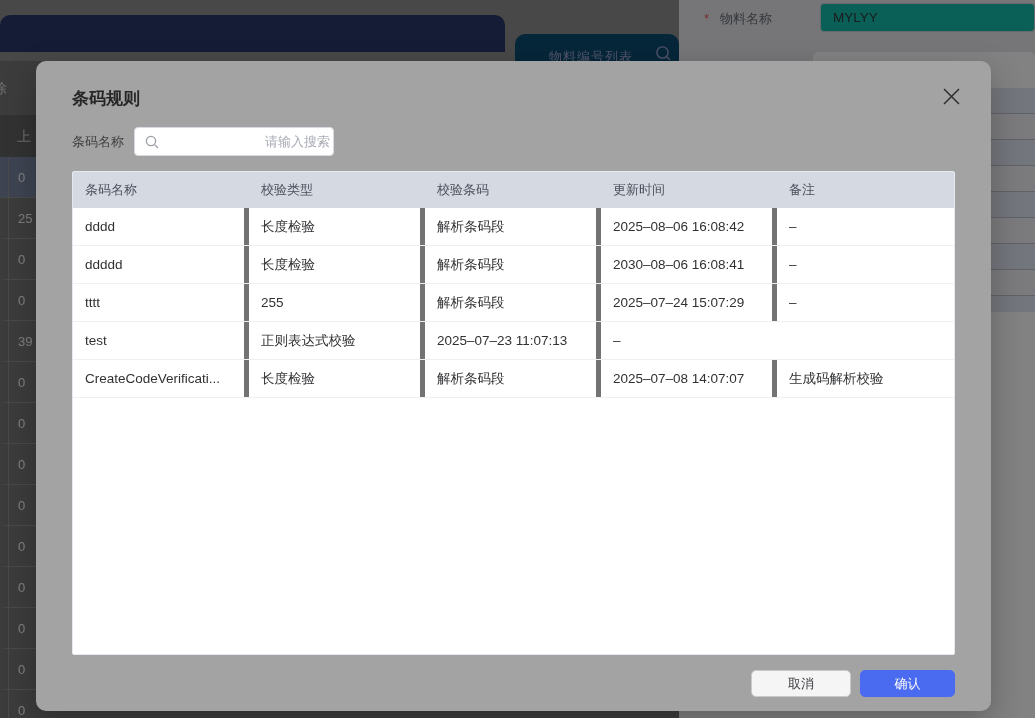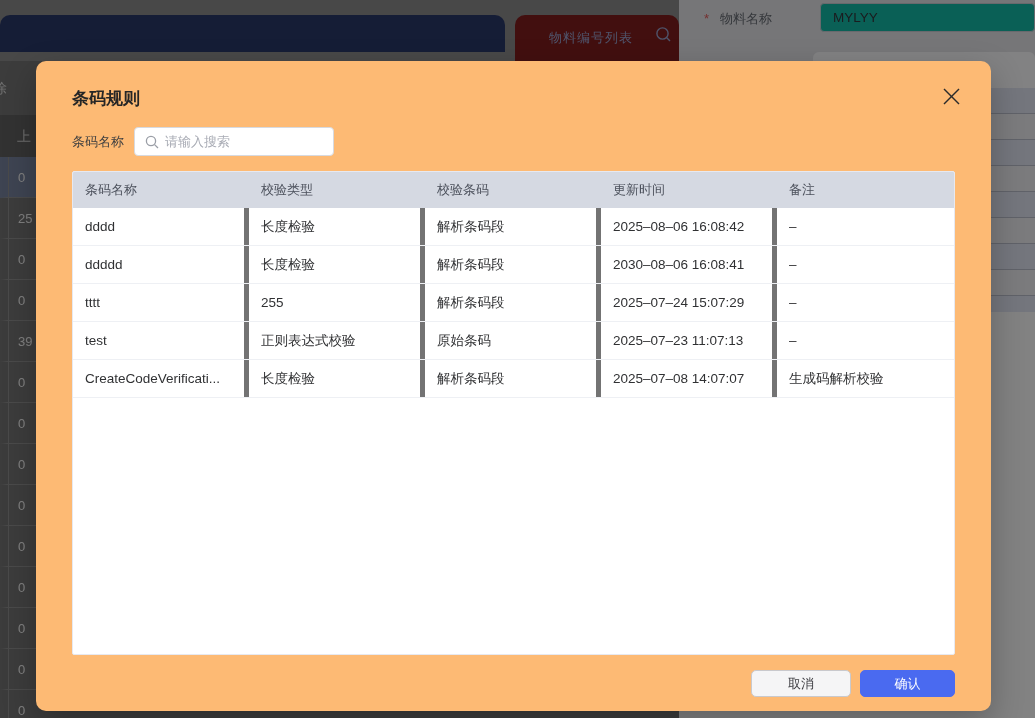--- a/index.html
+++ b/index.html
@@ -30,29 +30,29 @@
   .bg-input { position:absolute; left:141px; top:3px; width:215px; height:29px; background:#14b8a6; border:1px solid #c7cad2; border-radius:4px; font-size:13.5px; color:#33363c; line-height:27px; padding-left:12px; white-space:nowrap; }
   .bg-input2 { position:absolute; left:134px; top:52px; width:222px; height:36px; background:#fafafc; border-radius:6px 6px 0 0; }
   .bg-stripes { position:absolute; left:0; top:88px; width:356px; height:224px;
     background:repeating-linear-gradient(180deg,#dfe2f0 0 25px,#b9bcc9 25px 26px,#ececef 26px 51px,#b9bcc9 51px 52px); }
   .bg-below { position:absolute; left:0; top:312px; width:356px; height:406px; background:#fafafa; }
 
   
   .mask { position:absolute; inset:0; background:rgba(0,0,0,0.48); z-index:10; }
 
   
-  .modal { position:absolute; left:36px; top:61px; width:955px; height:650px; background:#fdba74; border-radius:10px; z-index:20; box-shadow:0 12px 32px rgba(0,0,0,0.25); }
+  .modal { position:absolute; left:36px; top:61px; width:955px; height:650px; background:#a3a3a3; border-radius:10px; z-index:20; box-shadow:0 12px 32px rgba(0,0,0,0.25); }
   .modal-title { position:absolute; left:36px; top:26px; font-size:17px; font-weight:700; color:#262626; }
   .close-btn { position:absolute; right:28px; top:25px; width:24px; height:24px; cursor:pointer; display:flex; align-items:center; justify-content:center; background:none; border:none; }
 
   .search-row { position:absolute; left:36px; top:66px; height:29px; display:flex; align-items:center; }
   .search-label { font-size:13px; color:#404040; margin-right:10px; }
   .search-box { position:relative; width:200px; height:29px; border:1px solid #d7dae0; border-radius:4px; background:#fff; }
   .search-box svg { position:absolute; left:10px; top:7px; }
-  .search-box input { position:absolute; left:30px; top:0; width:165px; height:27px; border:none; outline:none; font-size:13px; color:#303133; background:transparent; font-family:Liberation Serif, serif; }
+  .search-box input { position:absolute; left:30px; top:0; width:165px; height:27px; border:none; outline:none; font-size:13px; color:#303133; background:transparent; font-family:Liberation Serif, serif;text-align:right; }
   .search-box input::placeholder { color:#a8abb4; }
 
   .bc-table { position:absolute; left:36px; top:110px; width:883px; height:484px; border:1px solid #e7e9f0; border-radius:2px; background:#fff; overflow:hidden; }
   .t-head { display:grid; grid-template-columns:176px 176px 176px 176px 1fr; height:36px; background:#d5d9e2; }
   .t-head .th { font-size:13px; font-weight:500; color:#4c515c; line-height:36px; padding-left:12px; overflow:hidden; white-space:nowrap; }
   .t-body .tr { display:grid; grid-template-columns:176px 176px 176px 176px 1fr; height:38px; border-bottom:1px solid #eef0f4; cursor:pointer; }
   .t-body .td { font-size:13.5px; color:#303133; line-height:37px; padding-left:12px; border-right:5px solid #737373; overflow:hidden; white-space:nowrap; text-overflow:ellipsis; }
   .t-body .td:last-child { border-right:none; }
 
   .modal-footer { position:absolute; right:36px; bottom:14px; display:flex; gap:9px; }
@@ -60,21 +60,21 @@
   .btn-cancel { width:100px; background:#f5f5f6; border:1px solid #c9c9cd; color:#3c3c40; }
   .btn-confirm { width:95px; background:#4a6af0; border:1px solid #4a6af0; color:#fff; }
 </style>
 </head>
 <body>
 
 <div class="bg">
   <div class="bg-left">
     <div class="bg-left-header"></div>
     <div class="navy-bar" style="background: rgb(42, 56, 105);"></div>
-    <div class="navy-tab" style="background: #7f1d1d;">
+    <div class="navy-tab" style="background: #0c4a6e; margin-top: 19px;">
       <span class="tab-label">物料编号列表</span>
       <span class="tab-search">
         <svg width="17" height="17" viewBox="0 0 17 17">
             <circle cx="7.5" cy="7.5" r="5.6" fill="none" stroke="#98a0cc" stroke-width="1.4"></circle>
             <line x1="11.8" y1="11.8" x2="15" y2="15" stroke="#98a0cc" stroke-width="1.4"></line>
           </svg>
       </span>
     </div>
     <div class="bg-left-toolbar">
       <span class="bg-partial-action">除</span>
@@ -190,21 +190,20 @@
         <div class="tr">
           <div class="td">tttt</div>
           <div class="td">255</div>
           <div class="td">解析条码段</div>
           <div class="td">2025–07–24 15:07:29</div>
           <div class="td">–</div>
         </div>
         <div class="tr">
           <div class="td">test</div>
           <div class="td">正则表达式校验</div>
-          <div class="td">原始条码</div>
           <div class="td">2025–07–23 11:07:13</div>
           <div class="td">–</div>
         </div>
         <div class="tr">
           <div class="td">CreateCodeVerificati...</div>
           <div class="td">长度检验</div>
           <div class="td">解析条码段</div>
           <div class="td">2025–07–08 14:07:07</div>
           <div class="td">生成码解析校验</div>
         </div>

